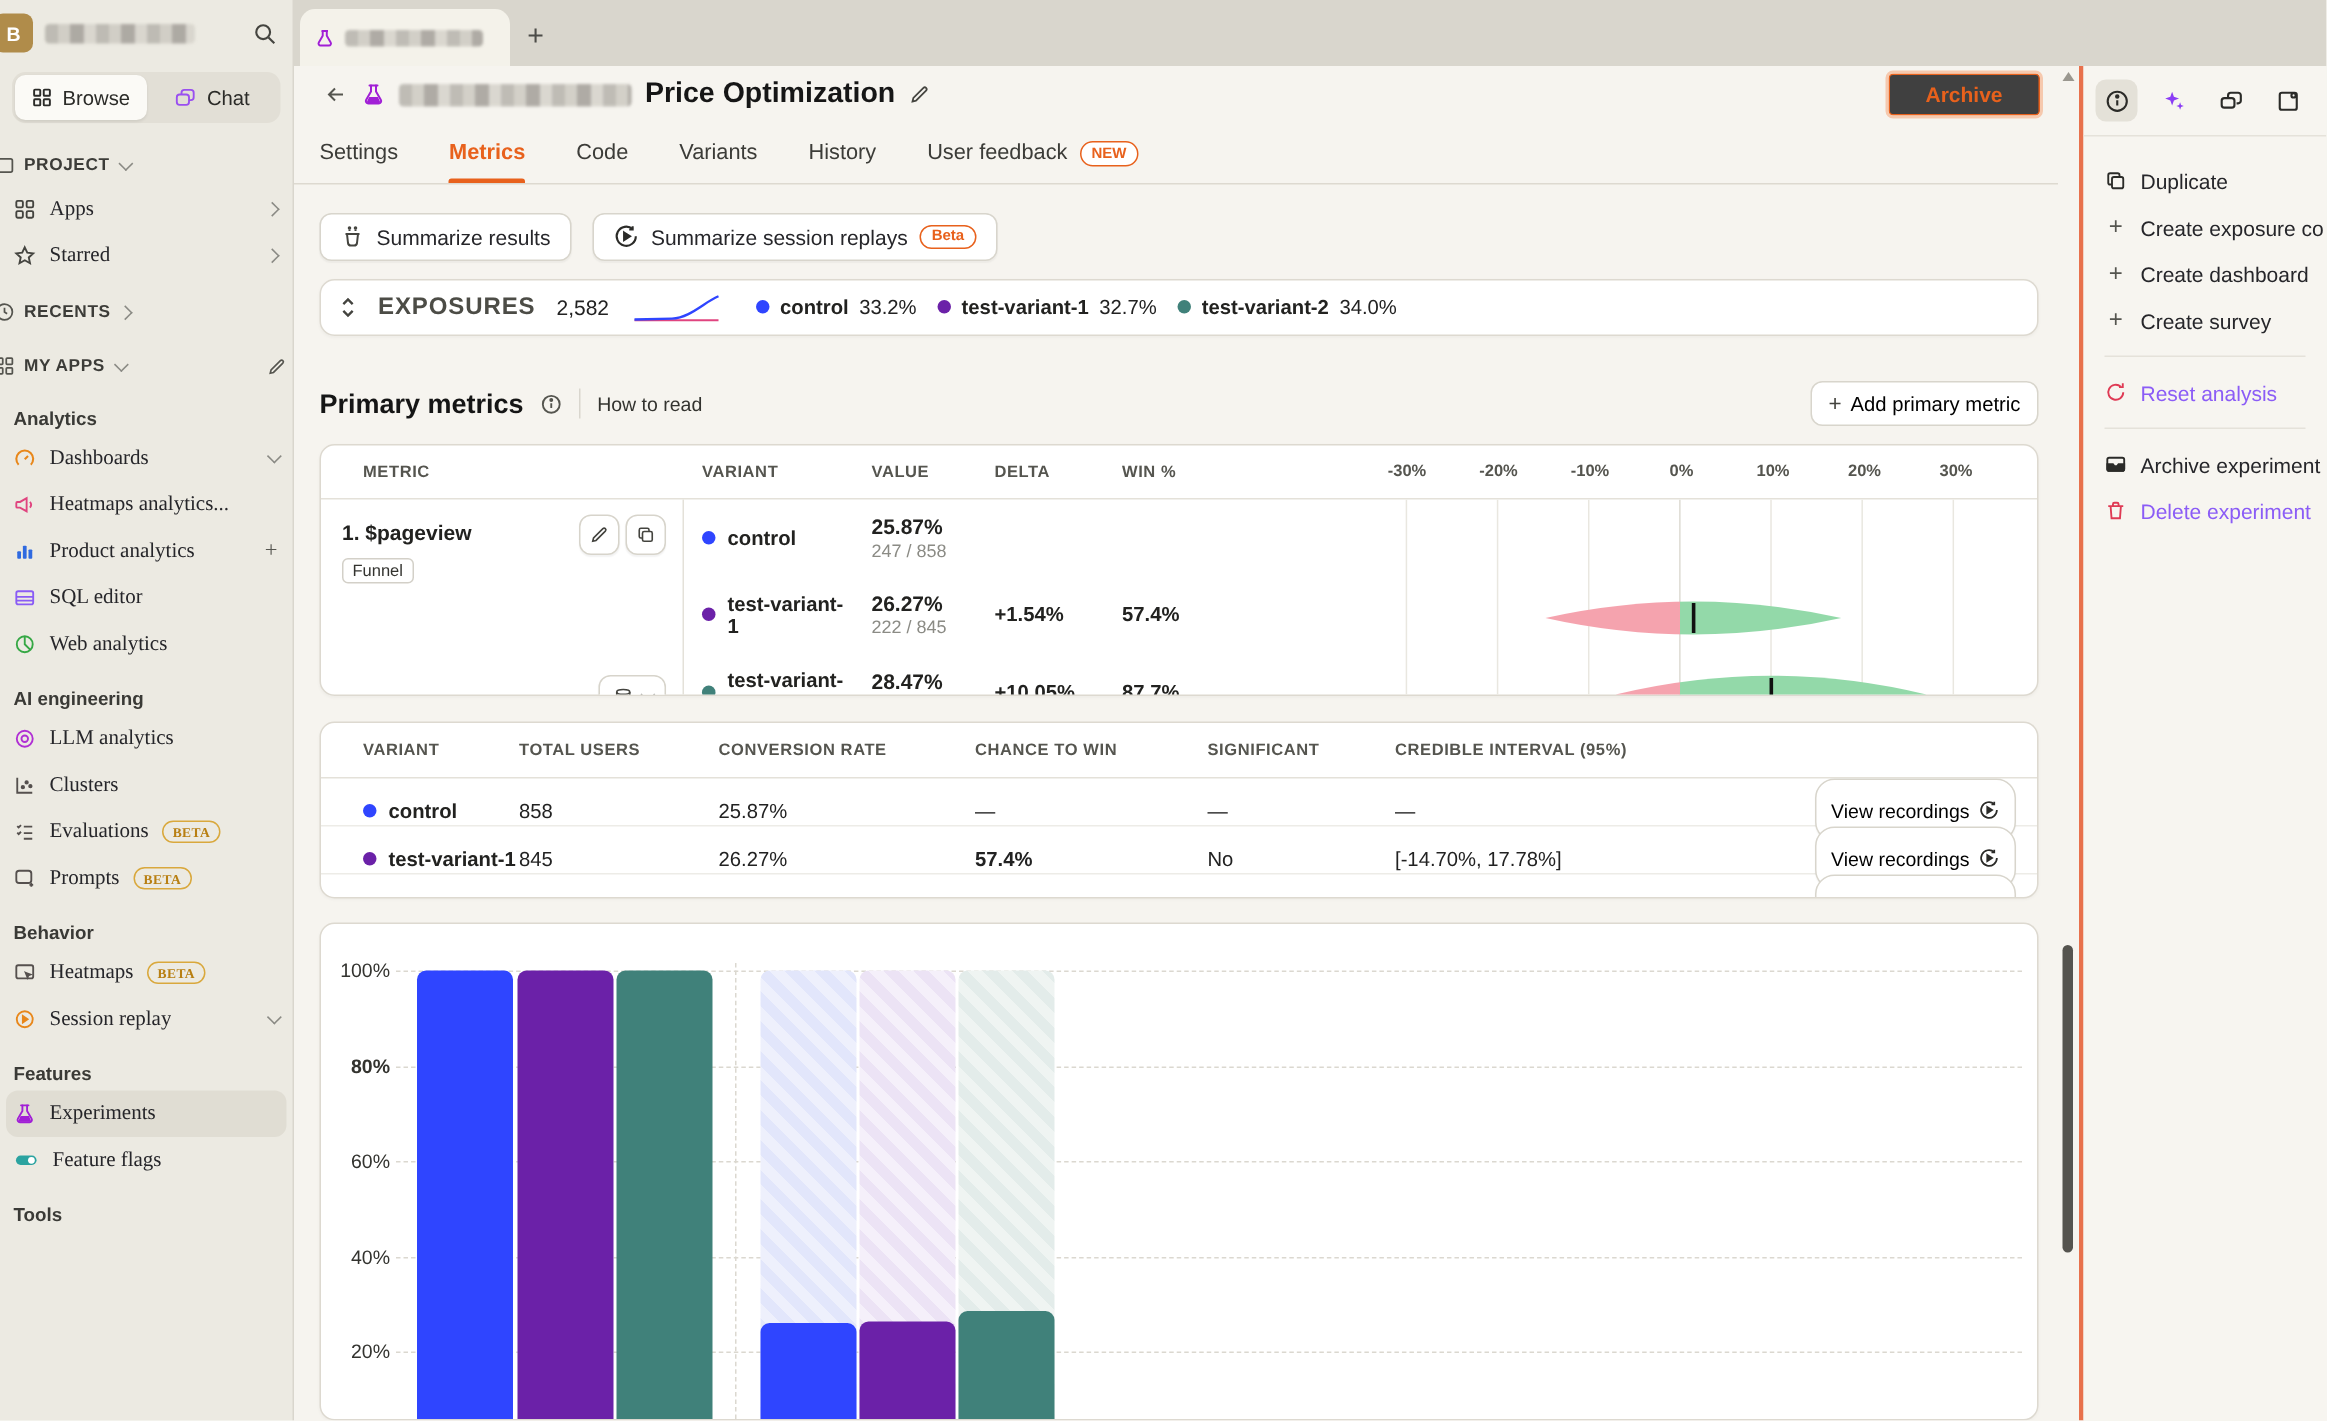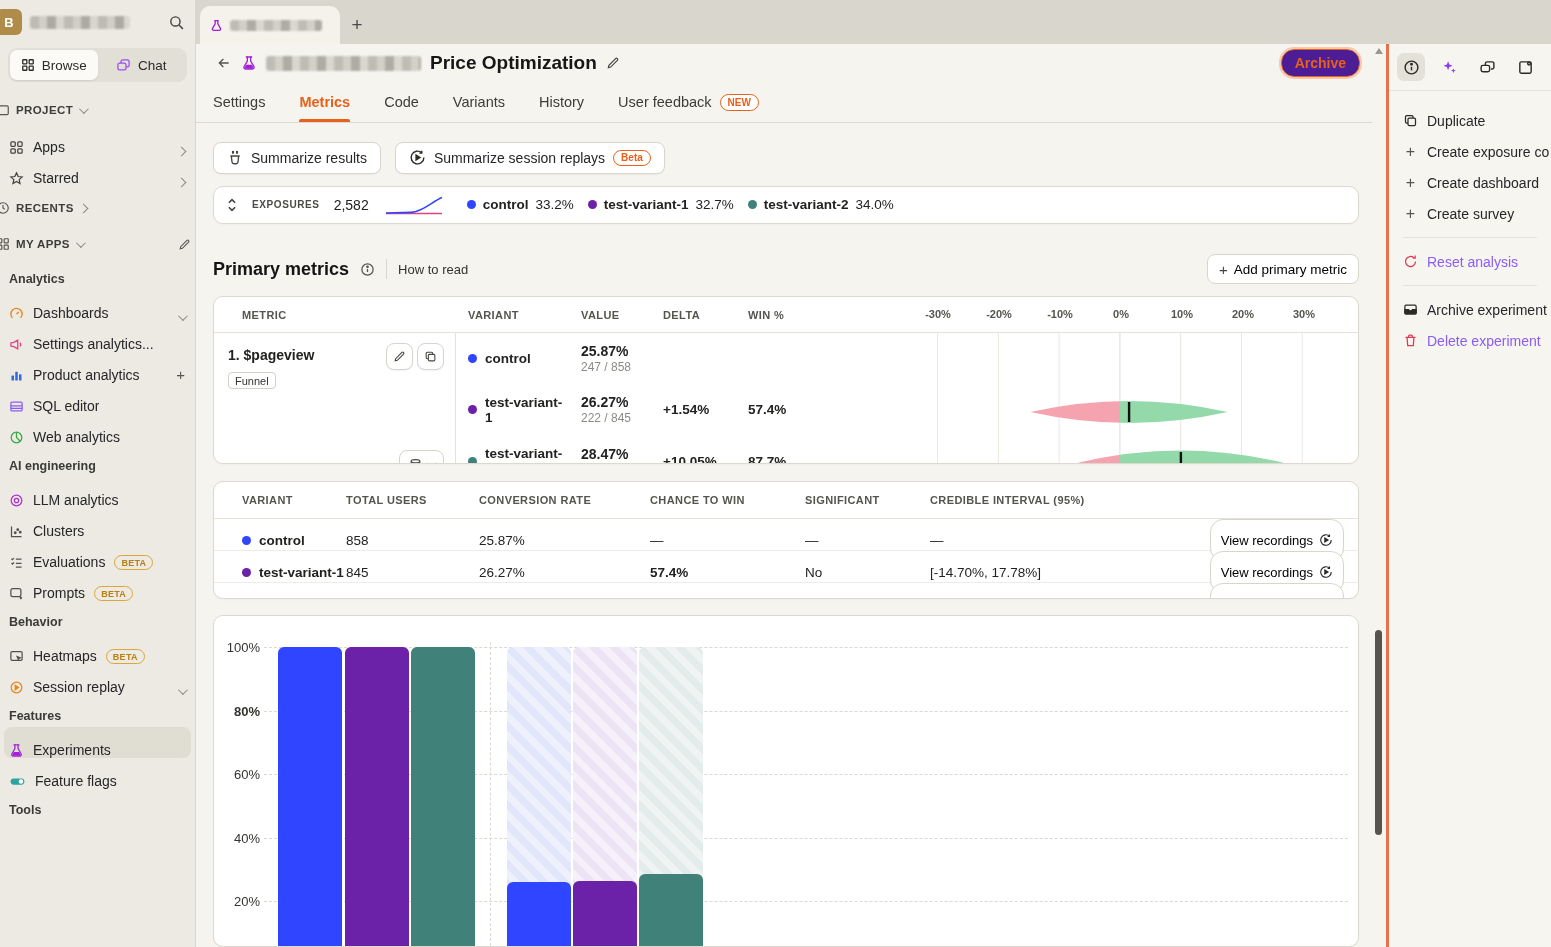--- a/index.html
+++ b/index.html
@@ -13,21 +13,21 @@
   .ws-avatar { width:26px; height:26px; border-radius:6px; background:#b08c4a; color:#fff; font-weight:bold; font-size:13px; display:flex; align-items:center; justify-content:center; margin-left:-8px; }
   .blur { height:13px; border-radius:3px; background:repeating-linear-gradient(90deg,#b6b3ac 0 9px,#cdcac2 9px 17px,#a39f99 17px 26px,#d6d3cb 26px 34px); filter:blur(1.2px); opacity:.85; }
   .sb-name-blur { width:100px; }
   .sb-search { margin-left:auto; }
   .seg { margin:4px 8px 8px 8px; background:#e2dfd6; border-radius:9px; display:flex; padding:2px; }
   .seg-btn { flex:1; height:30px; border-radius:7px; display:flex; align-items:center; justify-content:center; gap:7px; font-size:13.5px; color:#2b2b28; }
   .seg-btn.active { background:#fbfaf6; box-shadow:0 1px 2px rgba(0,0,0,.08); }
   .tree { flex:1; overflow:hidden; padding:6px 4px 0 4px; }
   .t-head { display:flex; align-items:center; height:28px; font-size:11.5px; font-weight:bold; letter-spacing:.4px; color:#3c3c38; gap:6px; padding-left:2px; }
   .t-head .clip-ic { margin-left:-10px; }
-  .t-item { display:flex; align-items:flex-end; height:31px; border-radius:8px; gap:9px; padding:0 6px 0 5px; color:#26262a; font-size:14px; }
+  .t-item { display:flex; align-items:center; height:31px; border-radius:8px; gap:9px; padding:0 6px 0 5px; color:#26262a; font-size:14px;font-family:Liberation Serif, serif; }
   .t-item.active { background:#e0ddd3; }
   .t-item .lbl { white-space:nowrap; overflow:hidden; }
   .grp-title { font-size:12.5px; font-weight:bold; color:#3a3a36; margin:14px 0 4px 5px; }
   .spacer { margin-left:auto; }
   .beta-badge { font-size:9px; font-weight:bold; color:#b87f12; border:1px solid #d9a83c; border-radius:8px; padding:1.5px 6px; letter-spacing:.3px; }
   .chev-r, .chev-d { width:7px; height:7px; border-right:1.6px solid #8a8a84; border-bottom:1.6px solid #8a8a84; display:inline-block; }
   .chev-r { transform:rotate(-45deg); }
   .chev-d { transform:rotate(45deg) translateY(-2px); }
   .pivot-card { margin:8px; border:1px solid #ddd9cf; background:#f1efe8; border-radius:8px; padding:9px 10px; }
   .pivot-head { display:flex; align-items:center; gap:6px; font-weight:bold; font-size:13px; }
@@ -42,33 +42,33 @@
   .tab-blur { width:92px; height:11px; }
   .newtab { width:34px; height:38px; display:flex; align-items:center; justify-content:center; color:#4c4c48; font-size:19px; }
   .below { flex:1; display:flex; min-height:0; }
 
   
   .content { flex:1; min-width:0; display:flex; flex-direction:column; overflow:hidden; background:#f6f4ef; }
   .page-head { height:44px; display:flex; align-items:center; gap:9px; padding:0 12px 0 20px; }
   .back { color:#555; font-size:16px; }
   .title-blur { width:155px; height:15px; }
   .page-title { font-size:19px; font-weight:bold; color:#161616; }
-  .archive-btn { margin-left:auto; border:1.5px solid #e8611c; outline:2px solid #f6c9ae; border-radius:13px; background:#4c1d95; color:#e8611c; font-weight:bold; font-size:14px; padding:5px 13px; }
+  .archive-btn { margin-left:auto; border:1.5px solid #e8611c; outline:2px solid #f6c9ae; border-radius:3px; background:#404040; color:#e8611c; font-weight:bold; font-size:14px; padding:5px 24px; }
   .tabnav { display:flex; gap:34px; padding:0 0 0 17px; border-bottom:1px solid #ddd9d0; height:46px; align-items:center; }
   .tabnav .tab { color:#3c3c38; font-size:14.5px; height:100%; display:flex; align-items:center; position:relative; gap:8px; }
   .tabnav .tab.active { color:#e8611c; font-weight:bold; }
   .tabnav .tab.active::after { content:""; position:absolute; left:0; right:0; bottom:0; height:3px; background:#e8611c; border-radius:2px 2px 0 0; }
   .new-badge { font-size:10px; font-weight:bold; color:#e8611c; border:1.5px solid #e8611c; background:#fff; border-radius:9px; padding:2px 7px; }
   .toolbar { display:flex; gap:14px; padding:19px 0 12px 17px; }
   .tool-btn { background:#fff; border:1px solid #d8d5cc; border-radius:8px; height:32px; display:flex; align-items:center; gap:8px; padding:0 13px; font-size:14px; color:#26262a; box-shadow:0 1px 1px rgba(0,0,0,.04); }
   .beta-pill { font-size:10px; font-weight:bold; color:#e8611c; border:1.5px solid #e8611c; border-radius:9px; padding:1.5px 7px; }
 
   .panel { background:#fff; border:1px solid #ddd9d0; border-radius:10px; margin:0 13px 0 17px; box-shadow:0 1px 2px rgba(0,0,0,.03); }
   .exposures { height:44px; display:flex; align-items:center; gap:14px; padding:0 16px 0 12px; margin-bottom:20px; }
-  .exp-label { font-size:10px; font-weight:bold; letter-spacing:.6px; color:#4c4c46; }
+  .exp-label { font-size:16px; font-weight:bold; letter-spacing:.6px; color:#4c4c46; }
   .exp-value { font-size:14px; color:#222; }
   .legend-item { display:flex; align-items:center; gap:7px; }
   .dot { width:9px; height:9px; border-radius:50%; display:inline-block; }
   .legend-name { font-weight:bold; font-size:13.5px; }
   .legend-pct { font-size:13.5px; color:#222; }
 
   .pm-row { display:flex; align-items:center; gap:11px; padding:10px 13px 12px 17px; }
   .pm-title { font-size:18px; font-weight:bold; color:#151515; }
   .vdiv { width:1px; height:20px; background:#d9d6ce; }
   .howto { font-size:13px; color:#33332f; }
@@ -246,21 +246,21 @@
       <span class="spacer"></span>
         <span class="chev-d"></span>
     </div>
     <div class="t-item">
       <span>
           <svg width="15" height="15" viewBox="0 0 24 24" fill="none" stroke="#e0447f" stroke-width="2">
             <path d="M3 10v4a1 1 0 0 0 1 1h3l7 4V5L7 9H4a1 1 0 0 0-1 1z"></path>
             <path d="M17.5 9a4.5 4.5 0 0 1 0 6"></path>
           </svg>
         </span>
-      <span class="lbl">Settings analytics...</span>
+      <span class="lbl">Heatmaps analytics...</span>
     </div>
     <div class="t-item">
       <span>
           <svg width="15" height="15" viewBox="0 0 24 24" fill="#2f6ae0">
             <rect x="4" y="12" width="4" height="8" rx="1"></rect>
             <rect x="10" y="6" width="4" height="14" rx="1"></rect>
             <rect x="16" y="10" width="4" height="10" rx="1"></rect>
           </svg>
         </span>
       <span class="lbl">Product analytics</span>

